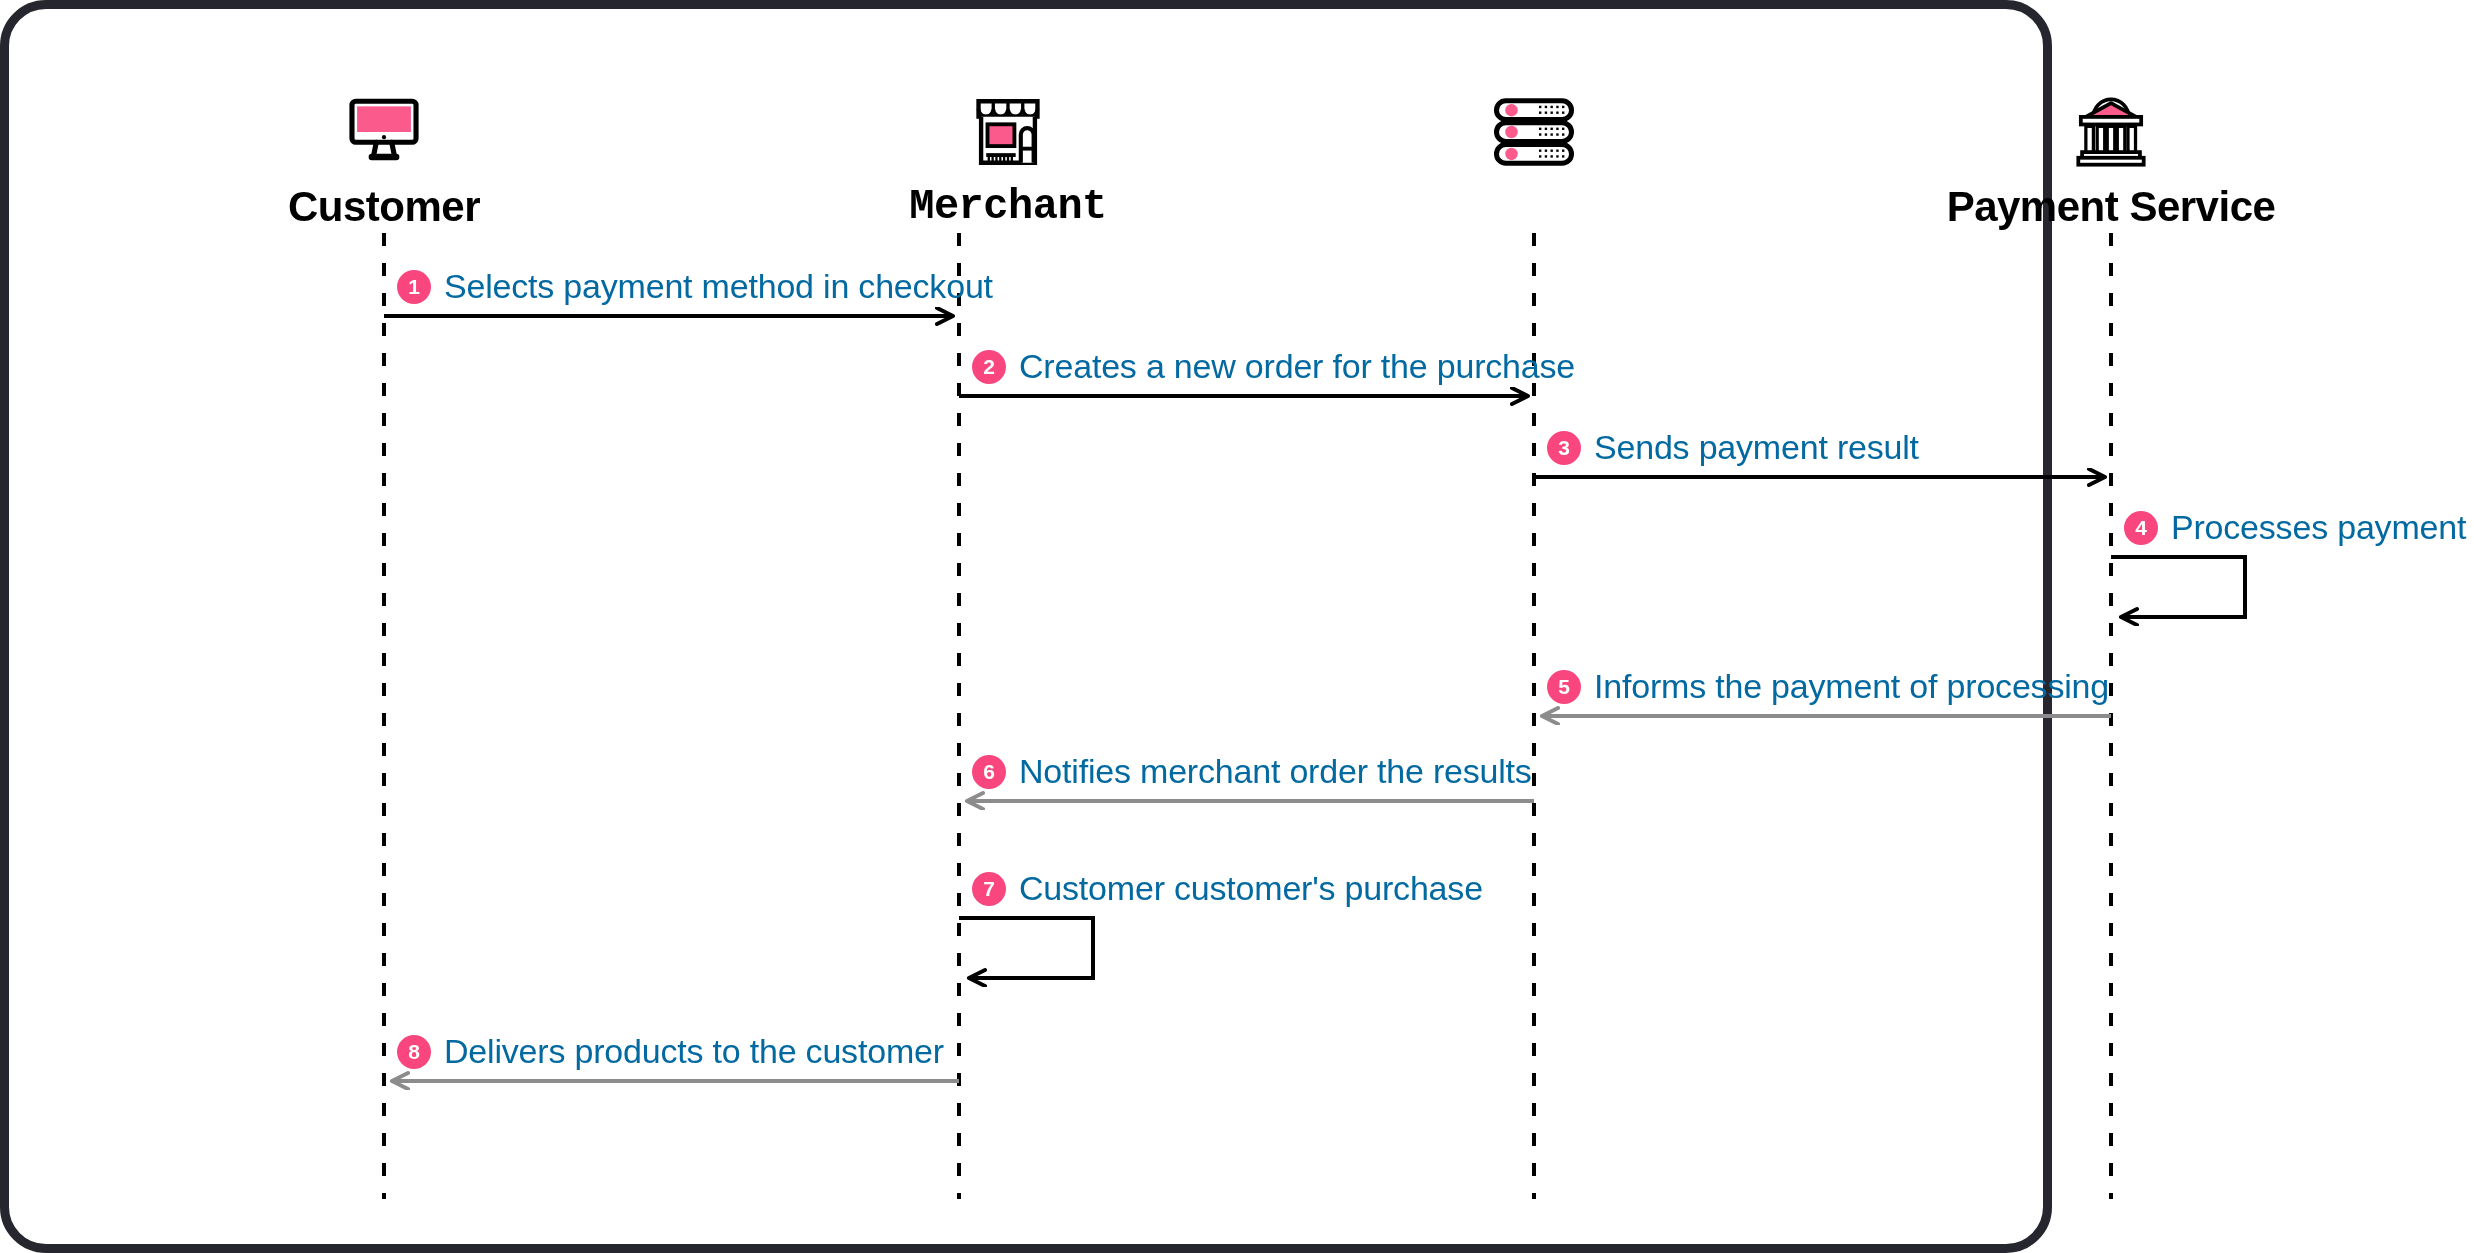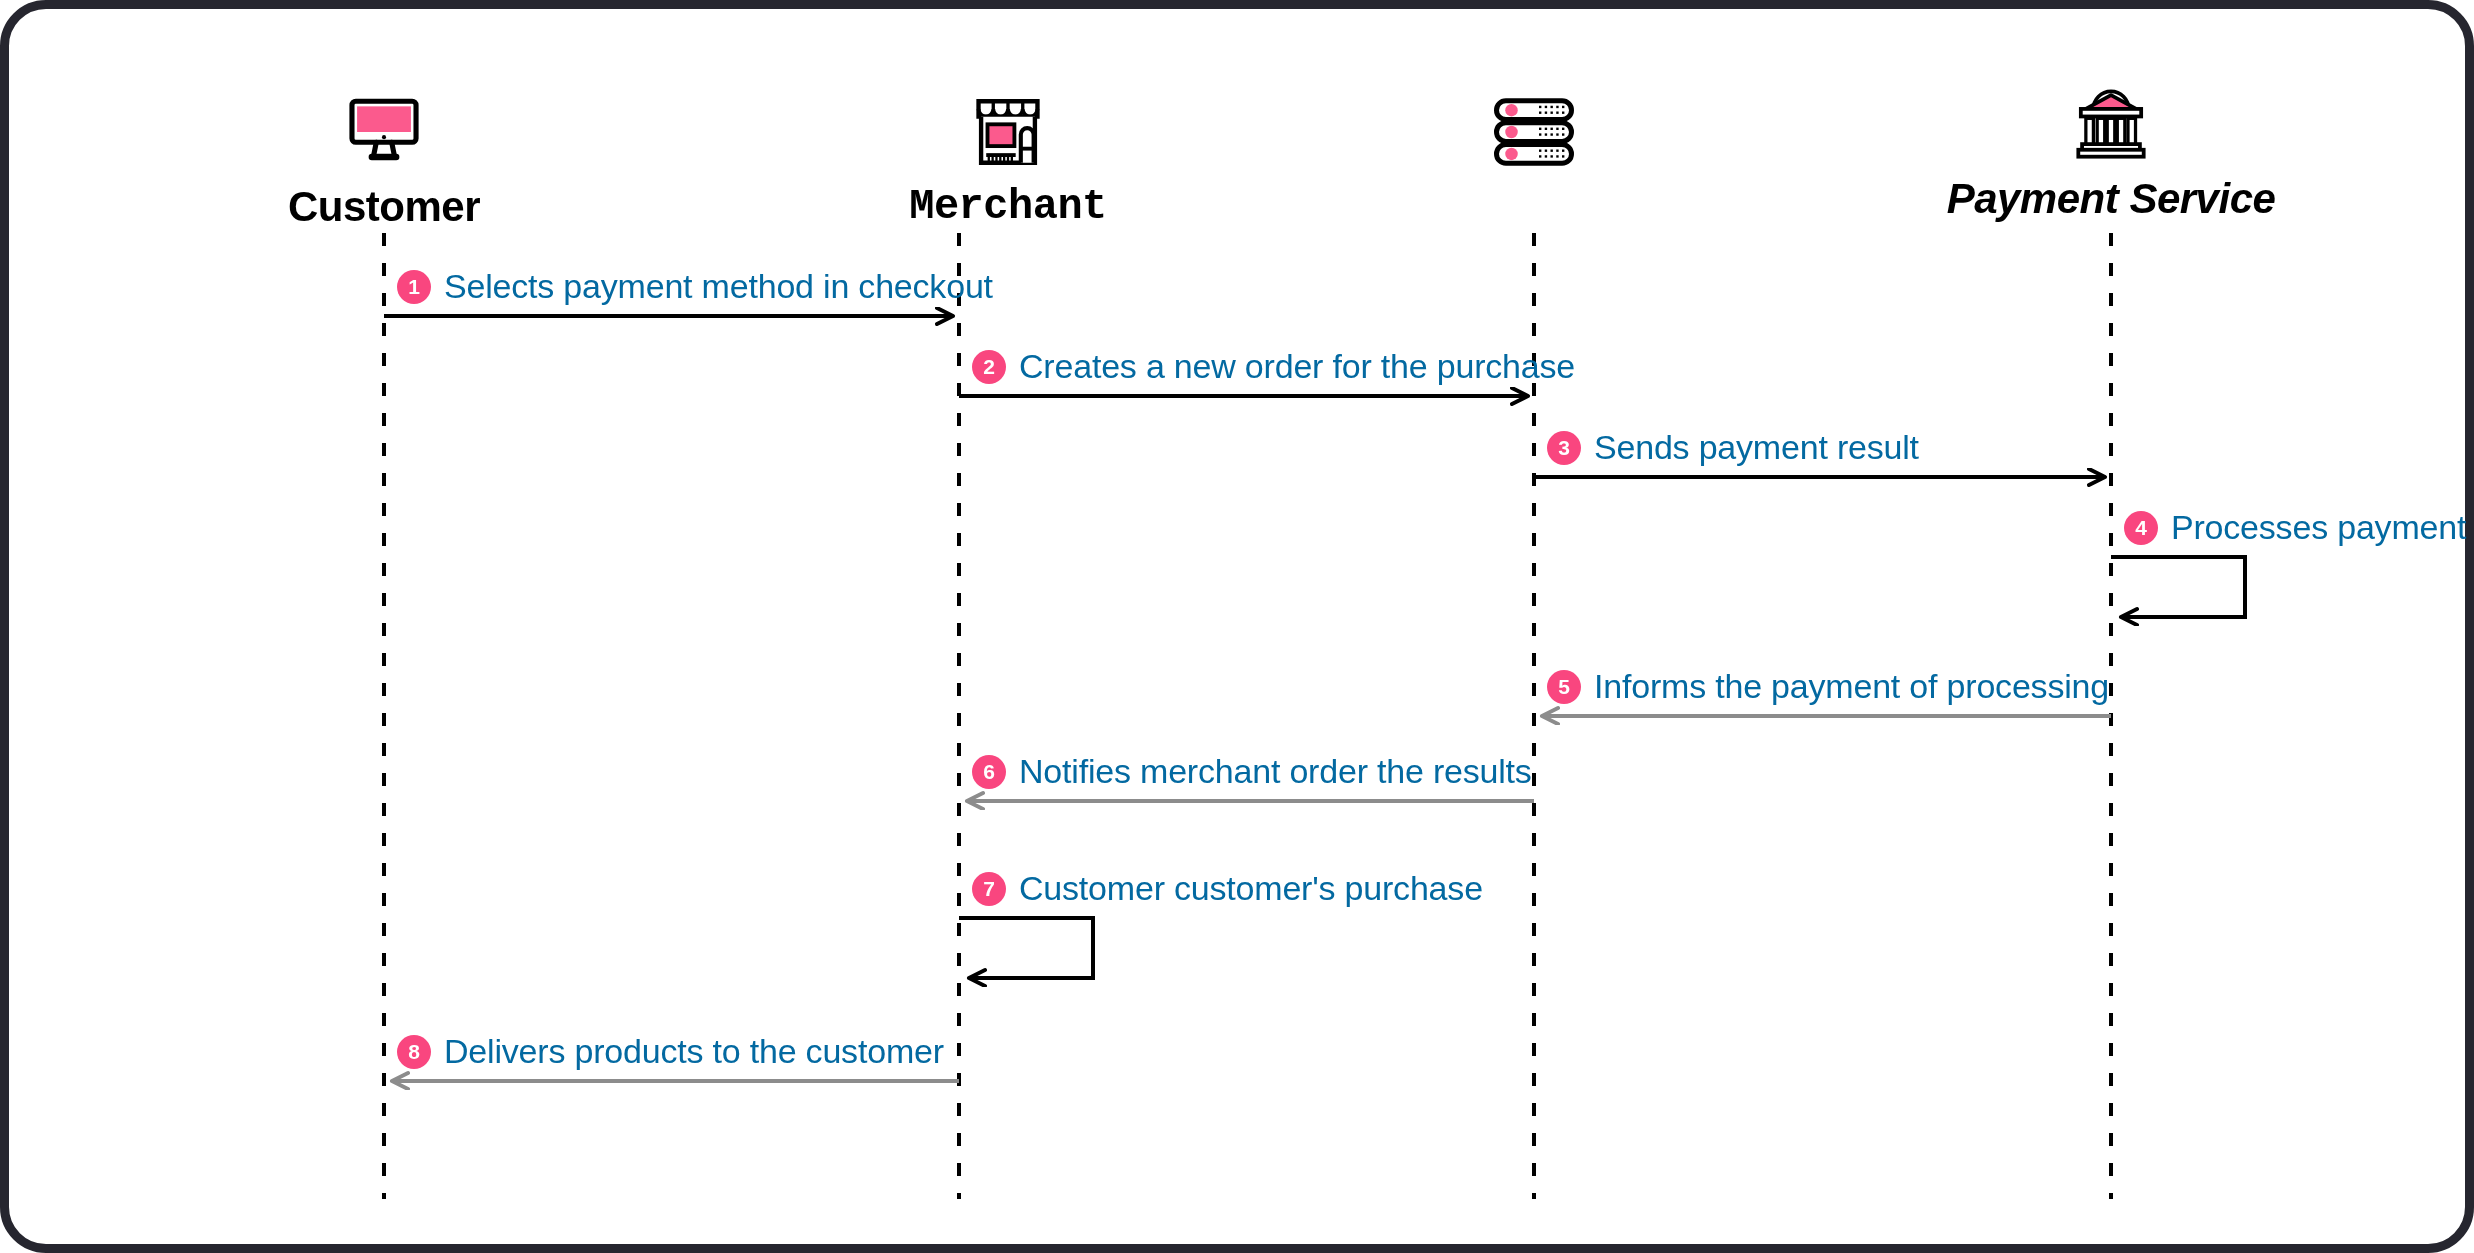--- a/index.html
+++ b/index.html
@@ -12,21 +12,21 @@
     height: 1253px;
     font-family: "Liberation Sans", "DejaVu Sans", sans-serif;
     overflow: hidden;
   }
 
   
   #diagram-frame {
     position: absolute;
     left: 0;
     top: 0;
-    width: 2474px;
+    width: 2052px;
     height: 1253px;
     box-sizing: border-box;
     background: #ffffff;
     border: 9px solid #26262f;
     border-radius: 46px;
   }
 
   
   #sequence-canvas {
     position: absolute;
@@ -212,21 +212,21 @@
             <rect x="40" y="50.6" width="1.9" height="1.9"></rect>
               <rect x="44.6" y="50.6" width="1.9" height="1.9"></rect>
             <rect x="49.2" y="50.6" width="1.9" height="1.9"></rect>
               <rect x="53.8" y="50.6" width="1.9" height="1.9"></rect>
             <rect x="58.4" y="50.6" width="1.9" height="1.9"></rect>
           </g>
         </svg>
       </div>
     </div>
 
-    <div class="participant" style="left:2102px; top:44px;font-style:italic;">
+    <div class="participant" style="left:2102px; top:52px;">
       <div class="participant-icon">
         <svg width="88" height="82" viewBox="0 0 70 64" xmlns="http://www.w3.org/2000/svg">
 
           <path d="M21,20 a14,14 0 0 1 28,0" fill="#ffffff" stroke="#000000" stroke-width="3"></path>
 
           <path d="M15,20 L35,9 L55,20 Z" fill="#fb5a8d" stroke="#000000" stroke-width="3" stroke-linejoin="round"></path>
 
           <rect x="11" y="20" width="48" height="6" fill="#ffffff" stroke="#000000" stroke-width="3"></rect>
 
           <g fill="#ffffff" stroke="#000000" stroke-width="2.6">

